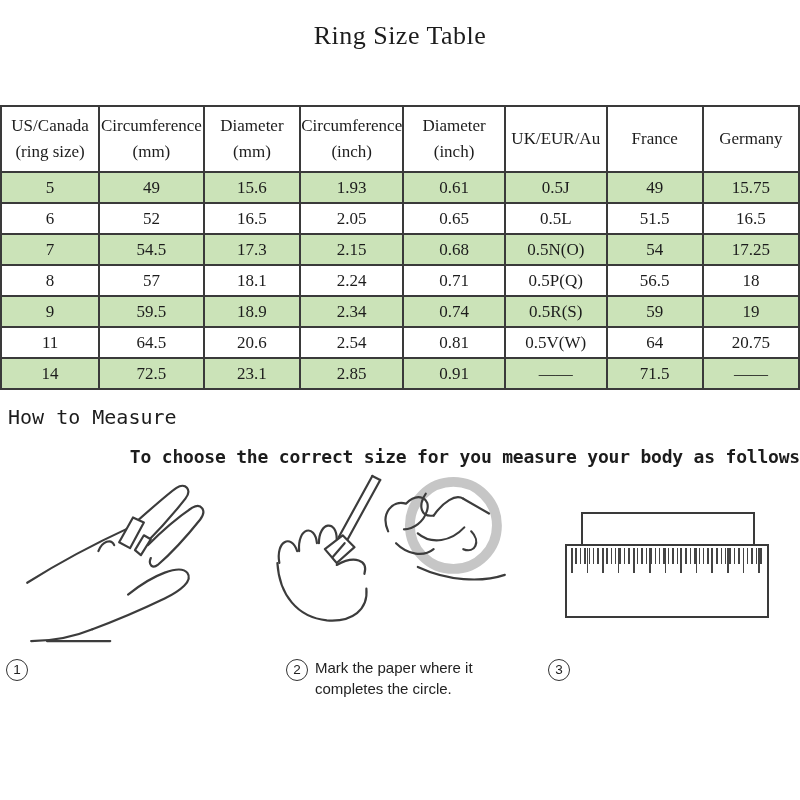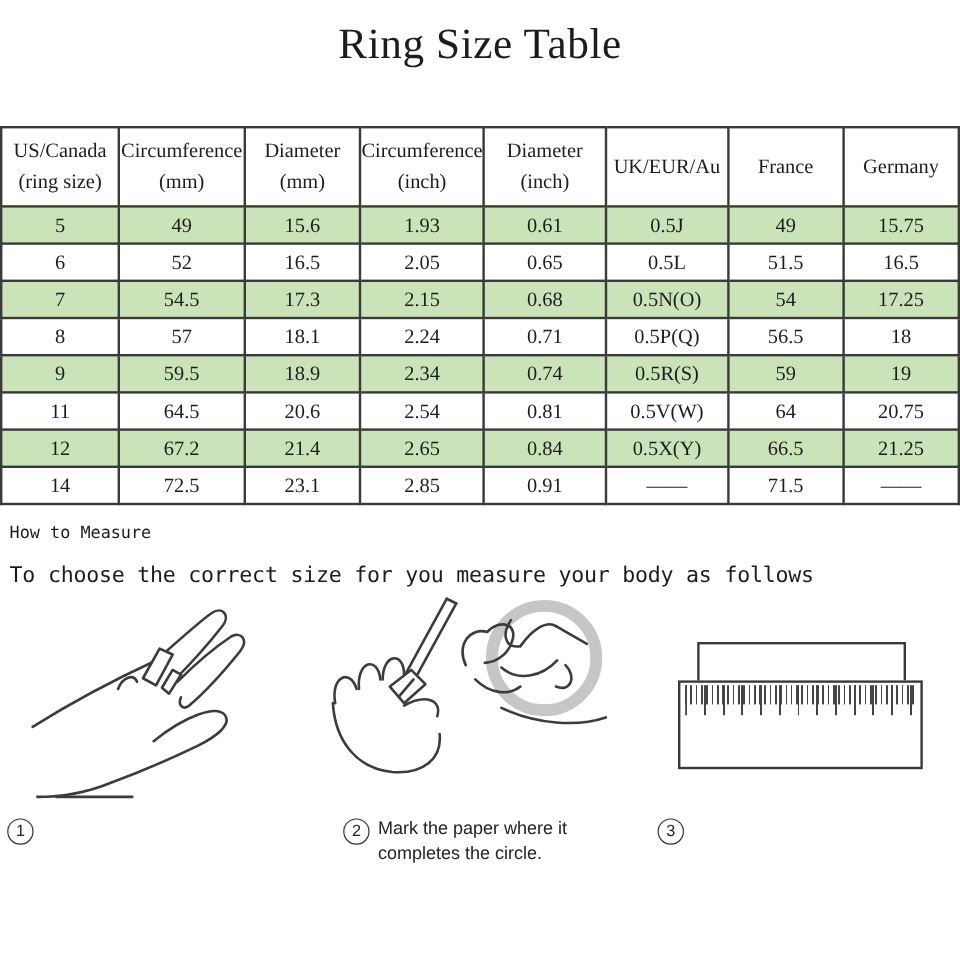--- a/index.html
+++ b/index.html
@@ -1,34 +1,34 @@
 <!DOCTYPE html>
 <html><head>
 <meta charset="utf-8">
 <style>
   html,body{margin:0;padding:0;background:#ffffff;}
   body{width:800px;height:800px;font-family:"Liberation Serif",serif;color:#1c1c1c;overflow:hidden;}
 
   
   .page-title{text-align:center;font-family:"Liberation Serif",serif;font-weight:400;
-    font-size:36px;line-height:42px;margin:15px 0 13px 0;letter-spacing:.5px;}
+    font-size:26px;line-height:42px;margin:15px 0 13px 0;letter-spacing:.5px;}
 
   
   table.size-table{width:100%;border-collapse:collapse;table-layout:fixed;margin-top:48px;}
   .size-table th,.size-table td{border:2px solid #3a3a3a;text-align:center;vertical-align:middle;
     font-family:"Liberation Serif",serif;font-weight:400;font-size:17px;padding:0;}
   .size-table thead th{height:64px;white-space:pre-line;line-height:1.55;}
   .size-table tbody td{height:29px;}
   .size-table tbody tr:nth-child(odd){background:#cbe3b8;}
 
   
-  .htm-heading{font-family:"DejaVu Sans Mono",monospace;font-weight:400;font-size:14px;
+  .htm-heading{font-family:"DejaVu Sans Mono",monospace;font-weight:400;font-size:20px;
     margin:15px 0 0 8px;}
-  .htm-subtitle{font-family:"DejaVu Sans Mono",monospace;font-weight:400;font-size:18px;
-    margin:17px 0 0 8px;letter-spacing:-0.2px;}
+  .htm-subtitle{font-family:"DejaVu Sans Mono",monospace;font-weight:700;font-size:18px;
+    margin:17px 0 0 8px;letter-spacing:-0.2px;text-align:right;}
 
   
   .figures{position:relative;height:178px;margin-top:5px;}
   .figure{position:absolute;top:0;}
   .fig-1{left:12px;width:240px;height:178px;}
   .fig-2{left:268px;width:265px;height:178px;}
   .fig-3{left:545px;width:245px;height:178px;}
   .line-art{stroke:#3c3c3c;stroke-width:2.2;fill:none;stroke-linecap:round;stroke-linejoin:round;}
 
   
@@ -139,30 +139,20 @@
         <td>11</td>
         <td>64.5</td>
         <td>20.6</td>
         <td>2.54</td>
         <td>0.81</td>
         <td>0.5V(W)</td>
         <td>64</td>
         <td>20.75</td>
       </tr>
       <tr>
-        <td>12</td>
-        <td>67.2</td>
-        <td>21.4</td>
-        <td>2.65</td>
-        <td>0.84</td>
-        <td>0.5X(Y)</td>
-        <td>66.5</td>
-        <td>21.25</td>
-      </tr>
-      <tr>
         <td>14</td>
         <td>72.5</td>
         <td>23.1</td>
         <td>2.85</td>
         <td>0.91</td>
         <td>——</td>
         <td>71.5</td>
         <td>——</td>
       </tr>
     </tbody>

